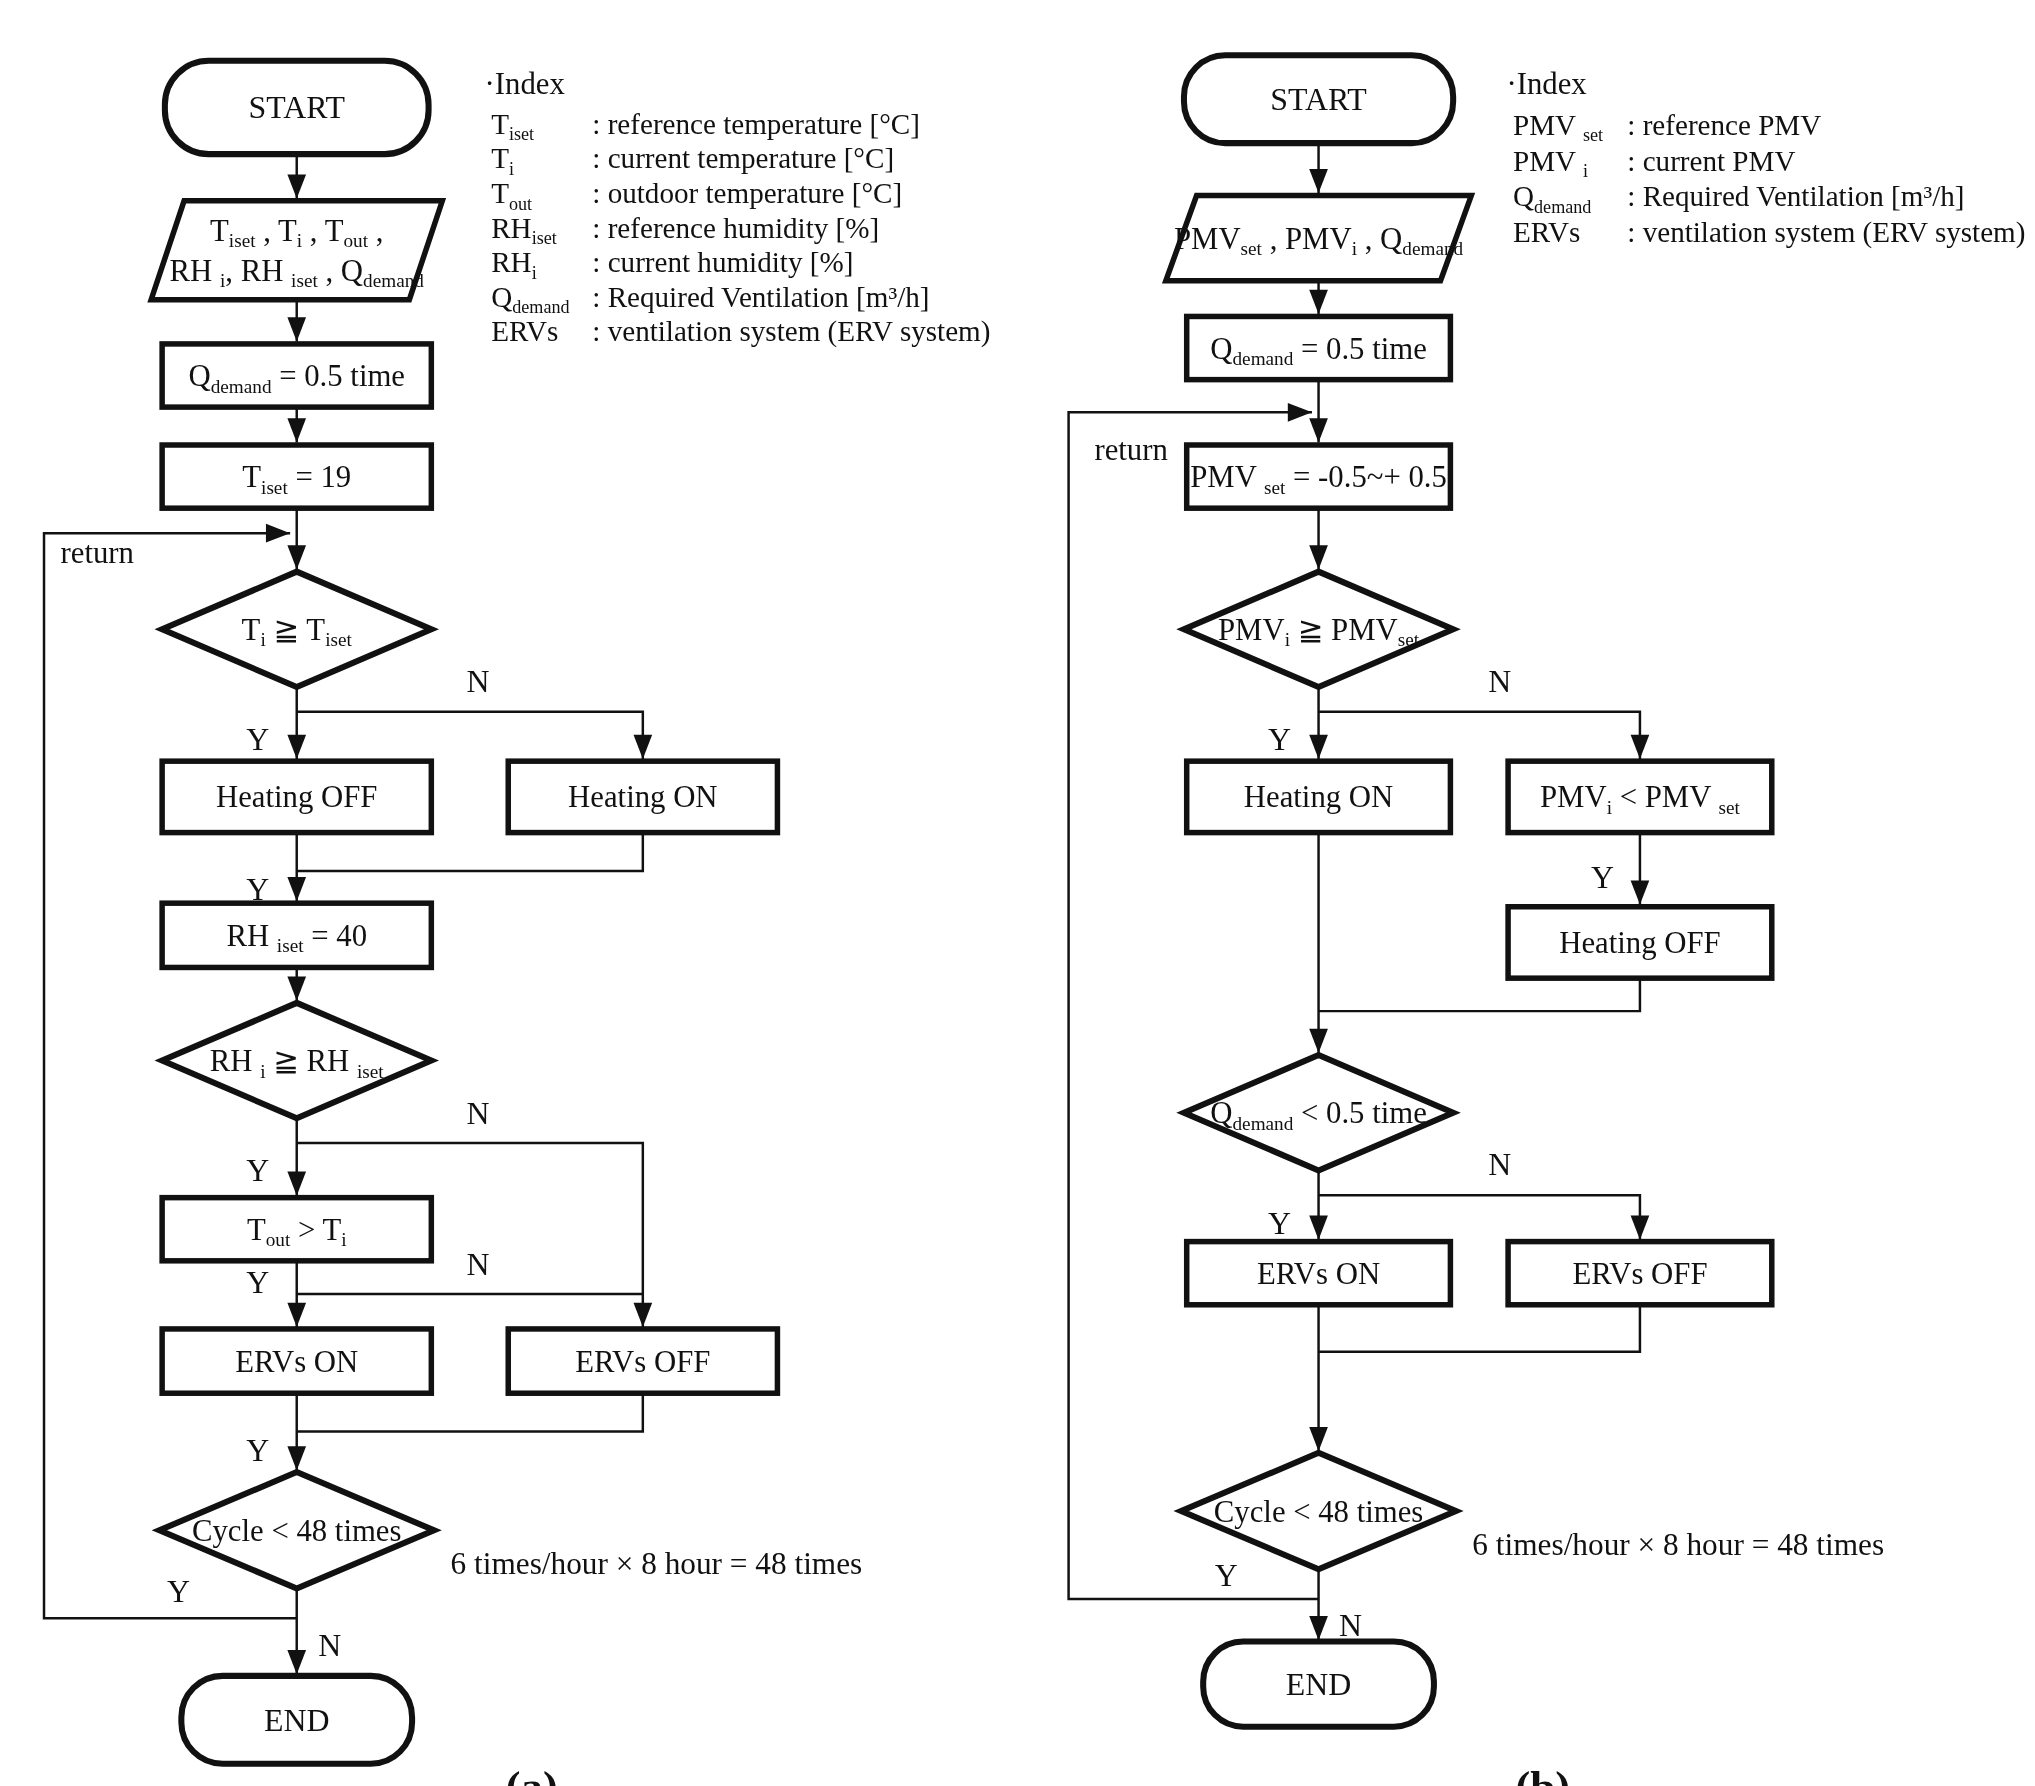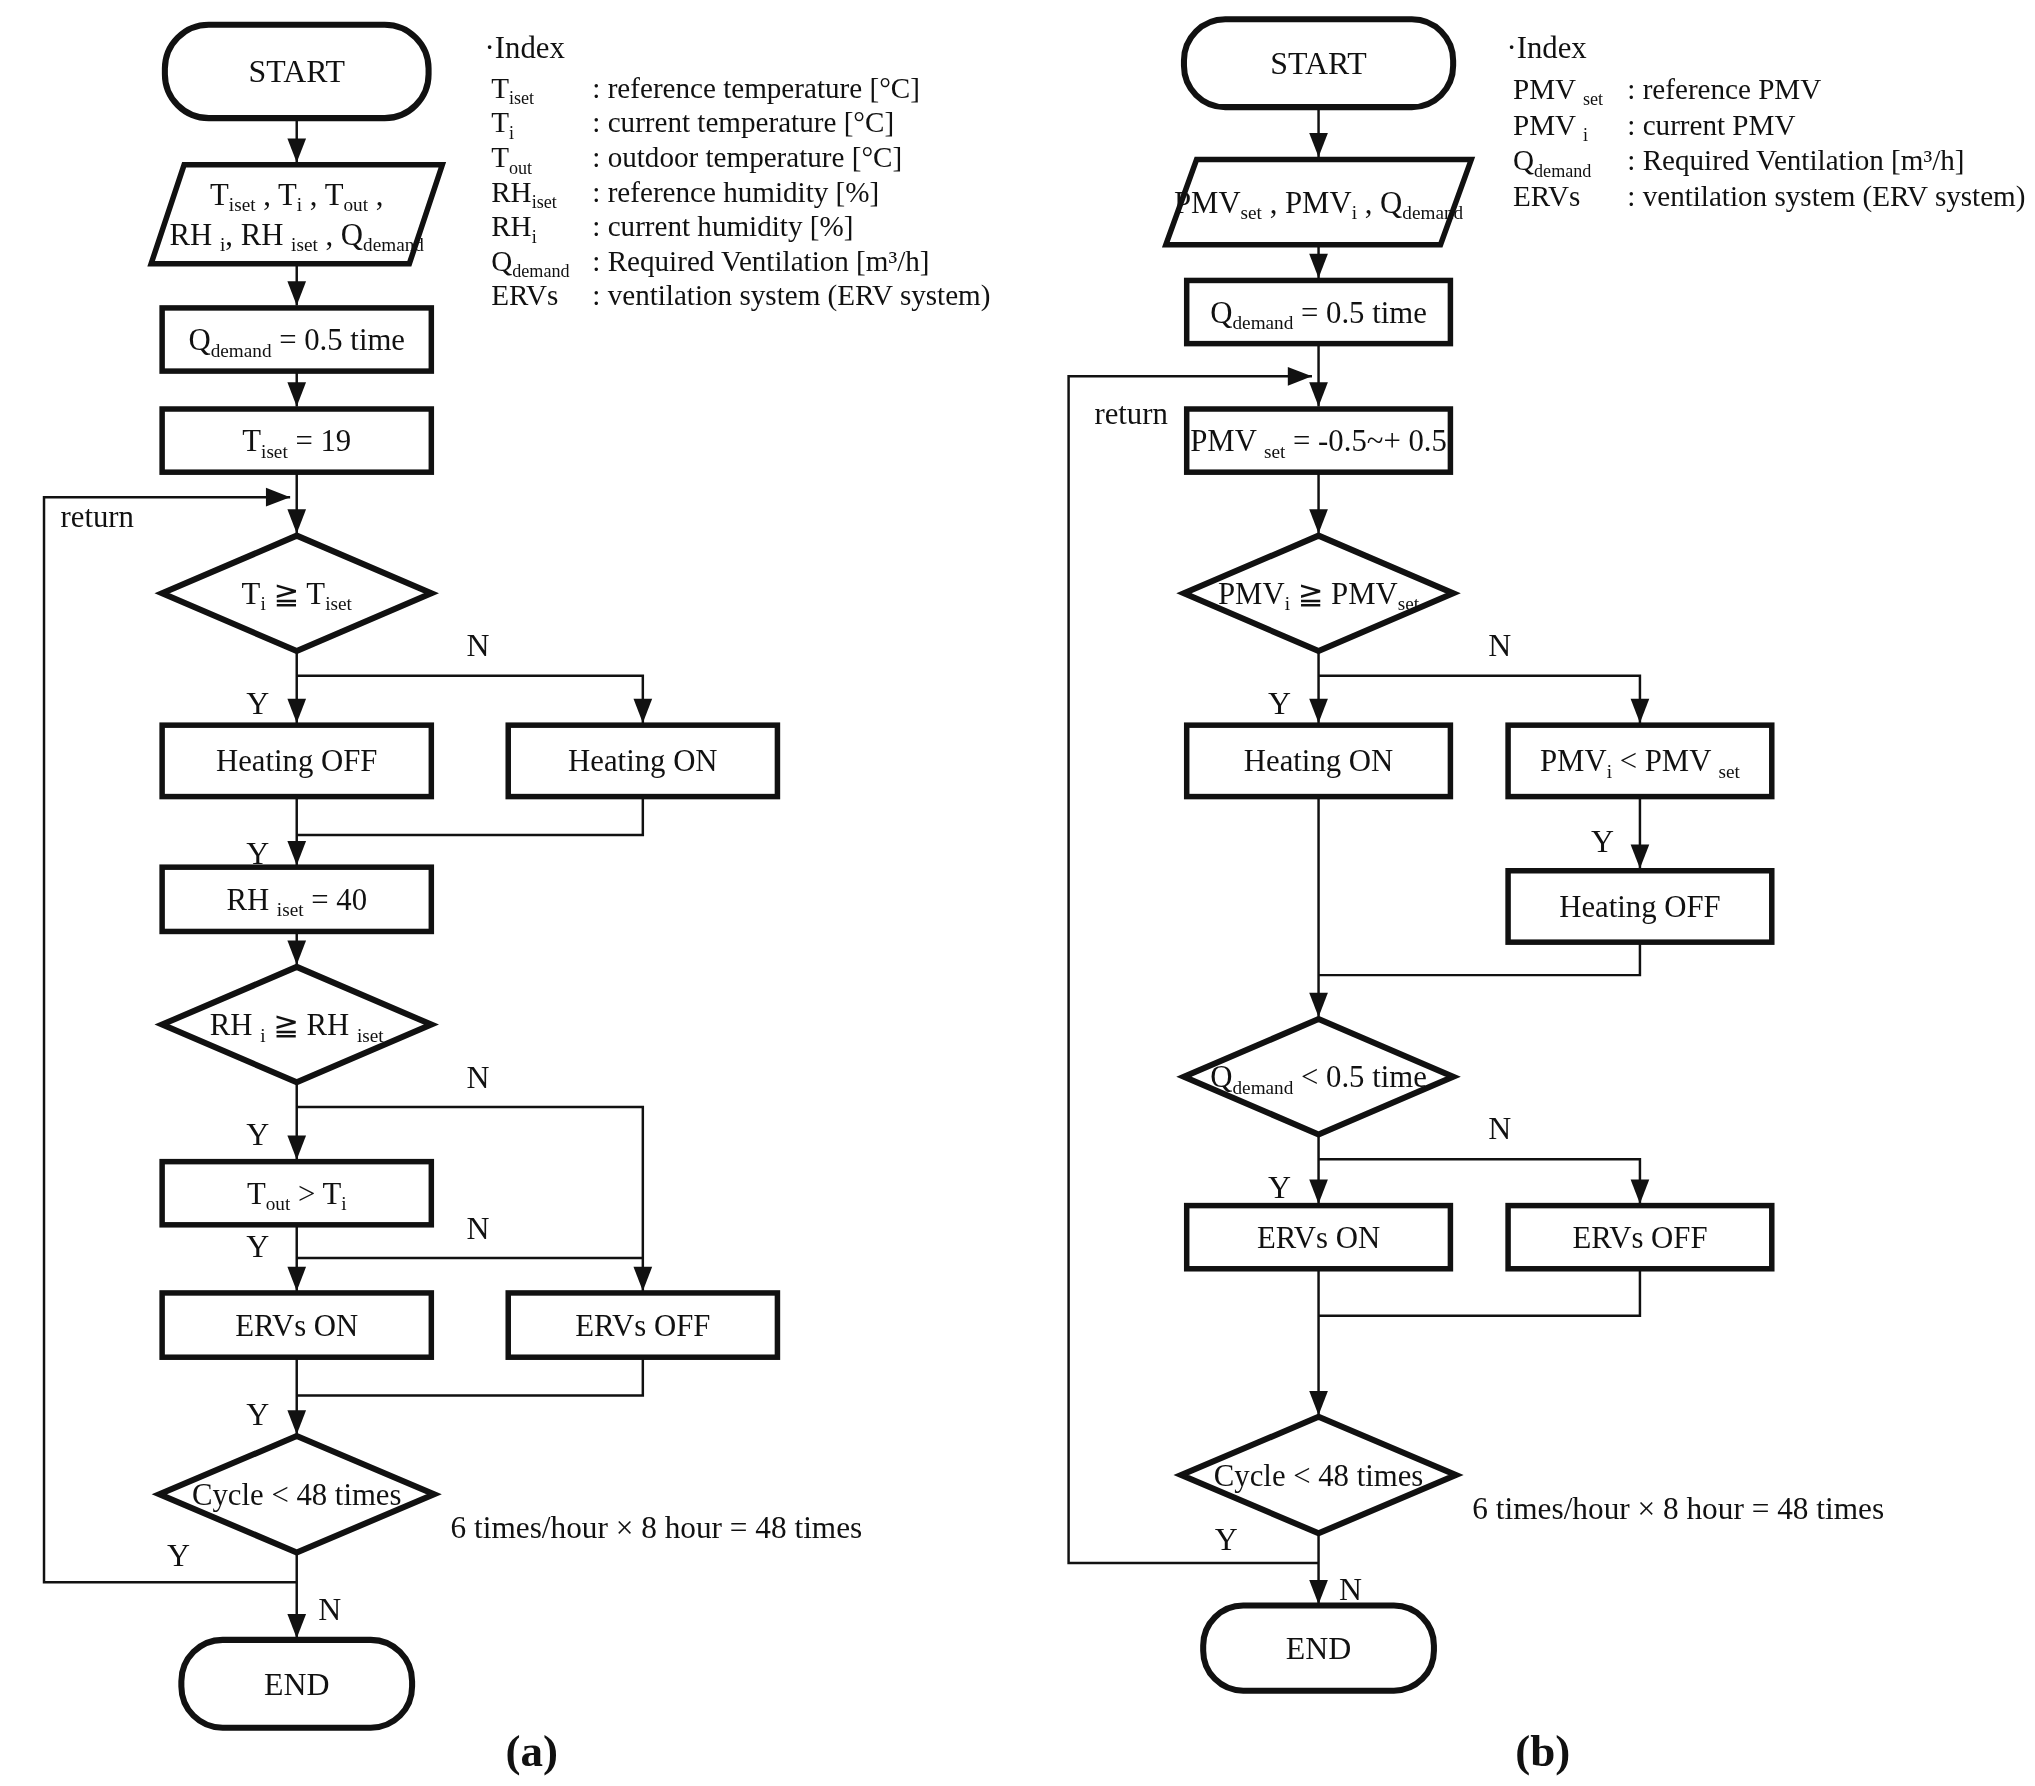--- a/index.html
+++ b/index.html
@@ -6,21 +6,21 @@
   body{width:2035px;height:1786px;overflow:hidden;}
   svg{display:block;}
   svg text{font-family:"Liberation Serif","DejaVu Serif",serif;fill:#111;}
   .shape{fill:#ffffff;stroke:#111;}
   .edge{fill:none;stroke:#111;stroke-width:4.5;}
   .arrowhead{fill:#111;stroke:none;}
 </style>
 </head>
 <body>
 
-<div style="width:2035px;height:1531px;background:#fff;">
+<div style="width:2035px;height:1531px;background:#fff;margin-top:36px;">
   <svg id="fig" width="2035" height="1786" viewBox="0 0 3704 3251" xmlns="http://www.w3.org/2000/svg">
       <g>
         <polyline points="540,215 540,296" class="edge"></polyline>
         <polygon points="540,296 523,252 557,252" class="arrowhead"></polygon>
         <polyline points="540,480 540,556" class="edge"></polyline>
         <polygon points="540,556 523,512 557,512" class="arrowhead"></polygon>
         <polyline points="540,675 540,740" class="edge"></polyline>
         <polygon points="540,740 523,696 557,696" class="arrowhead"></polygon>
         <polyline points="540,860 540,971" class="edge"></polyline>
         <polygon points="540,971 523,927 557,927" class="arrowhead"></polygon>

